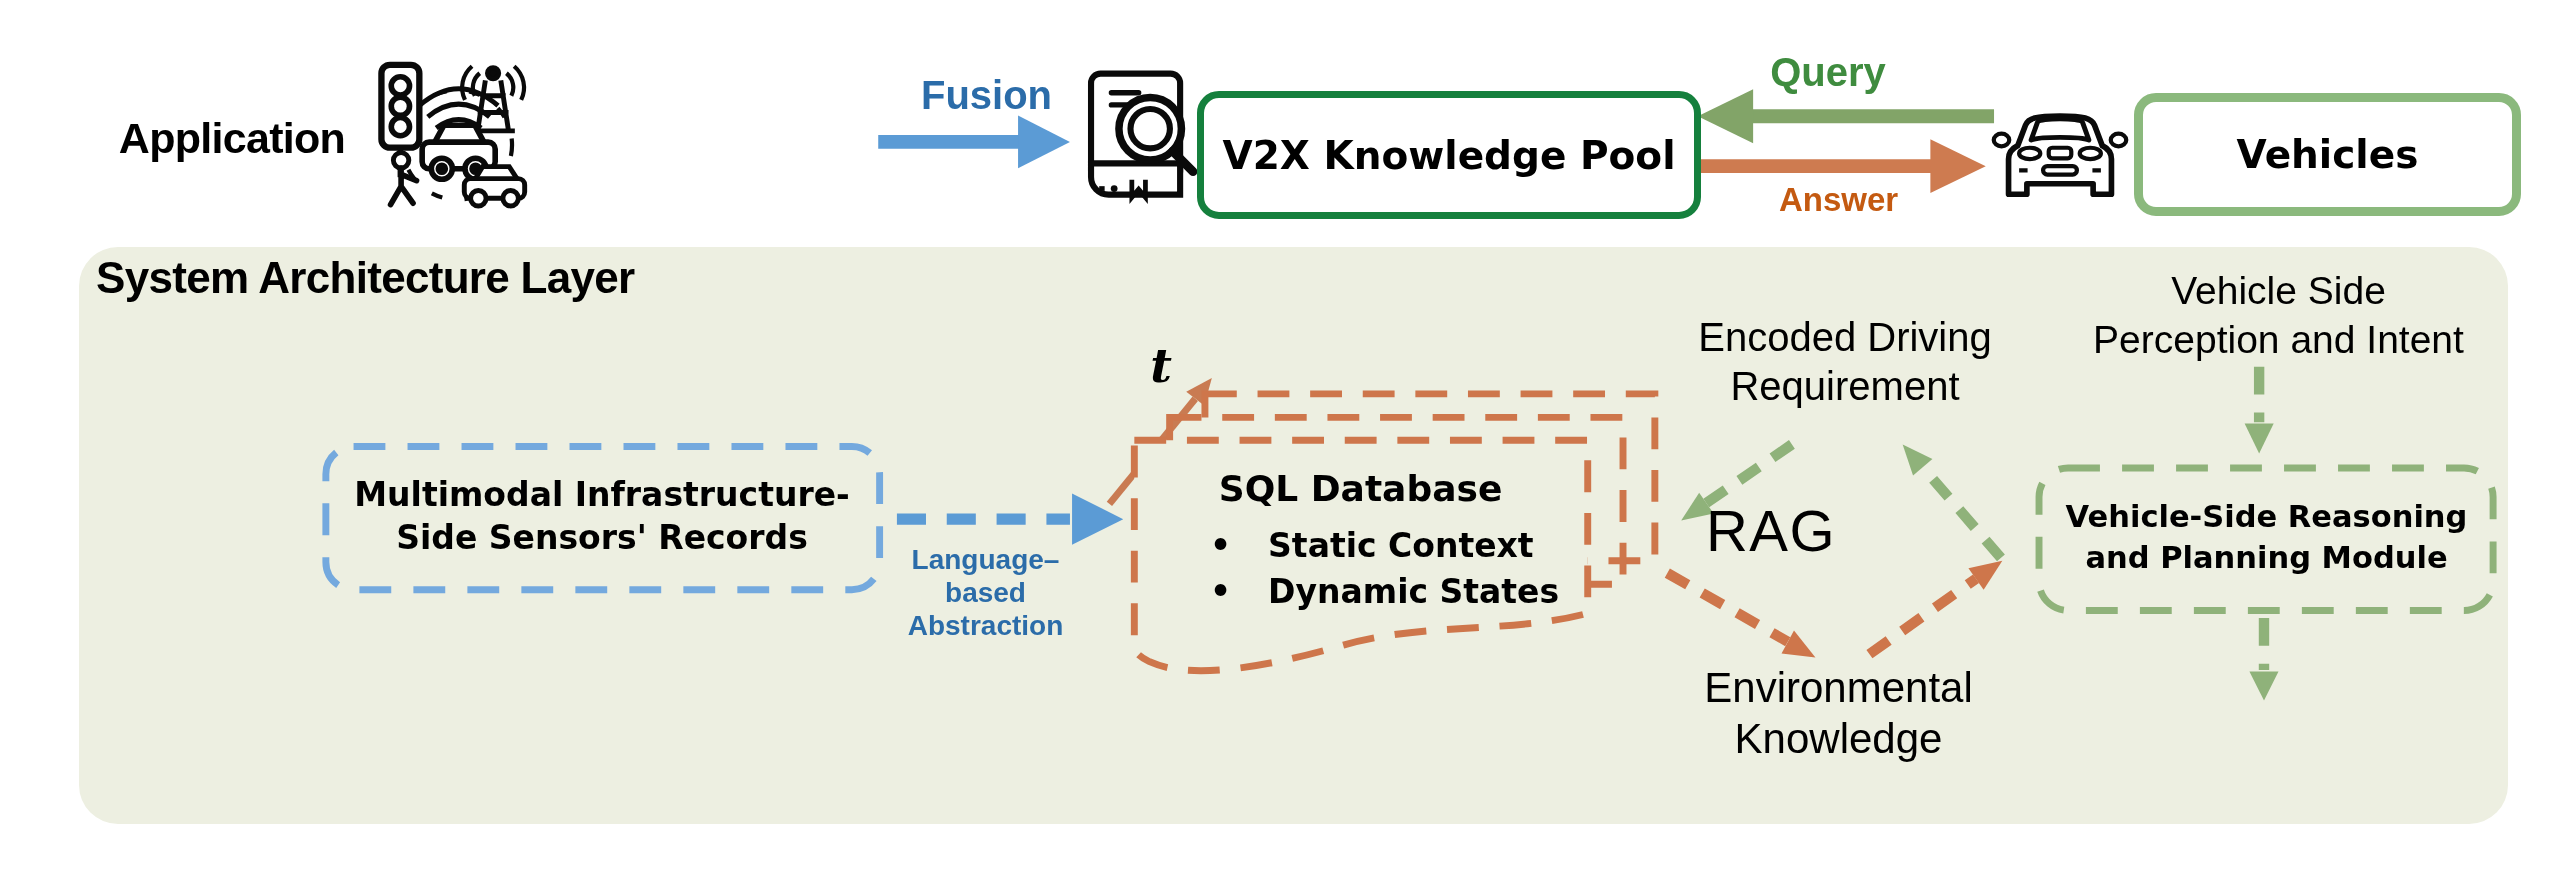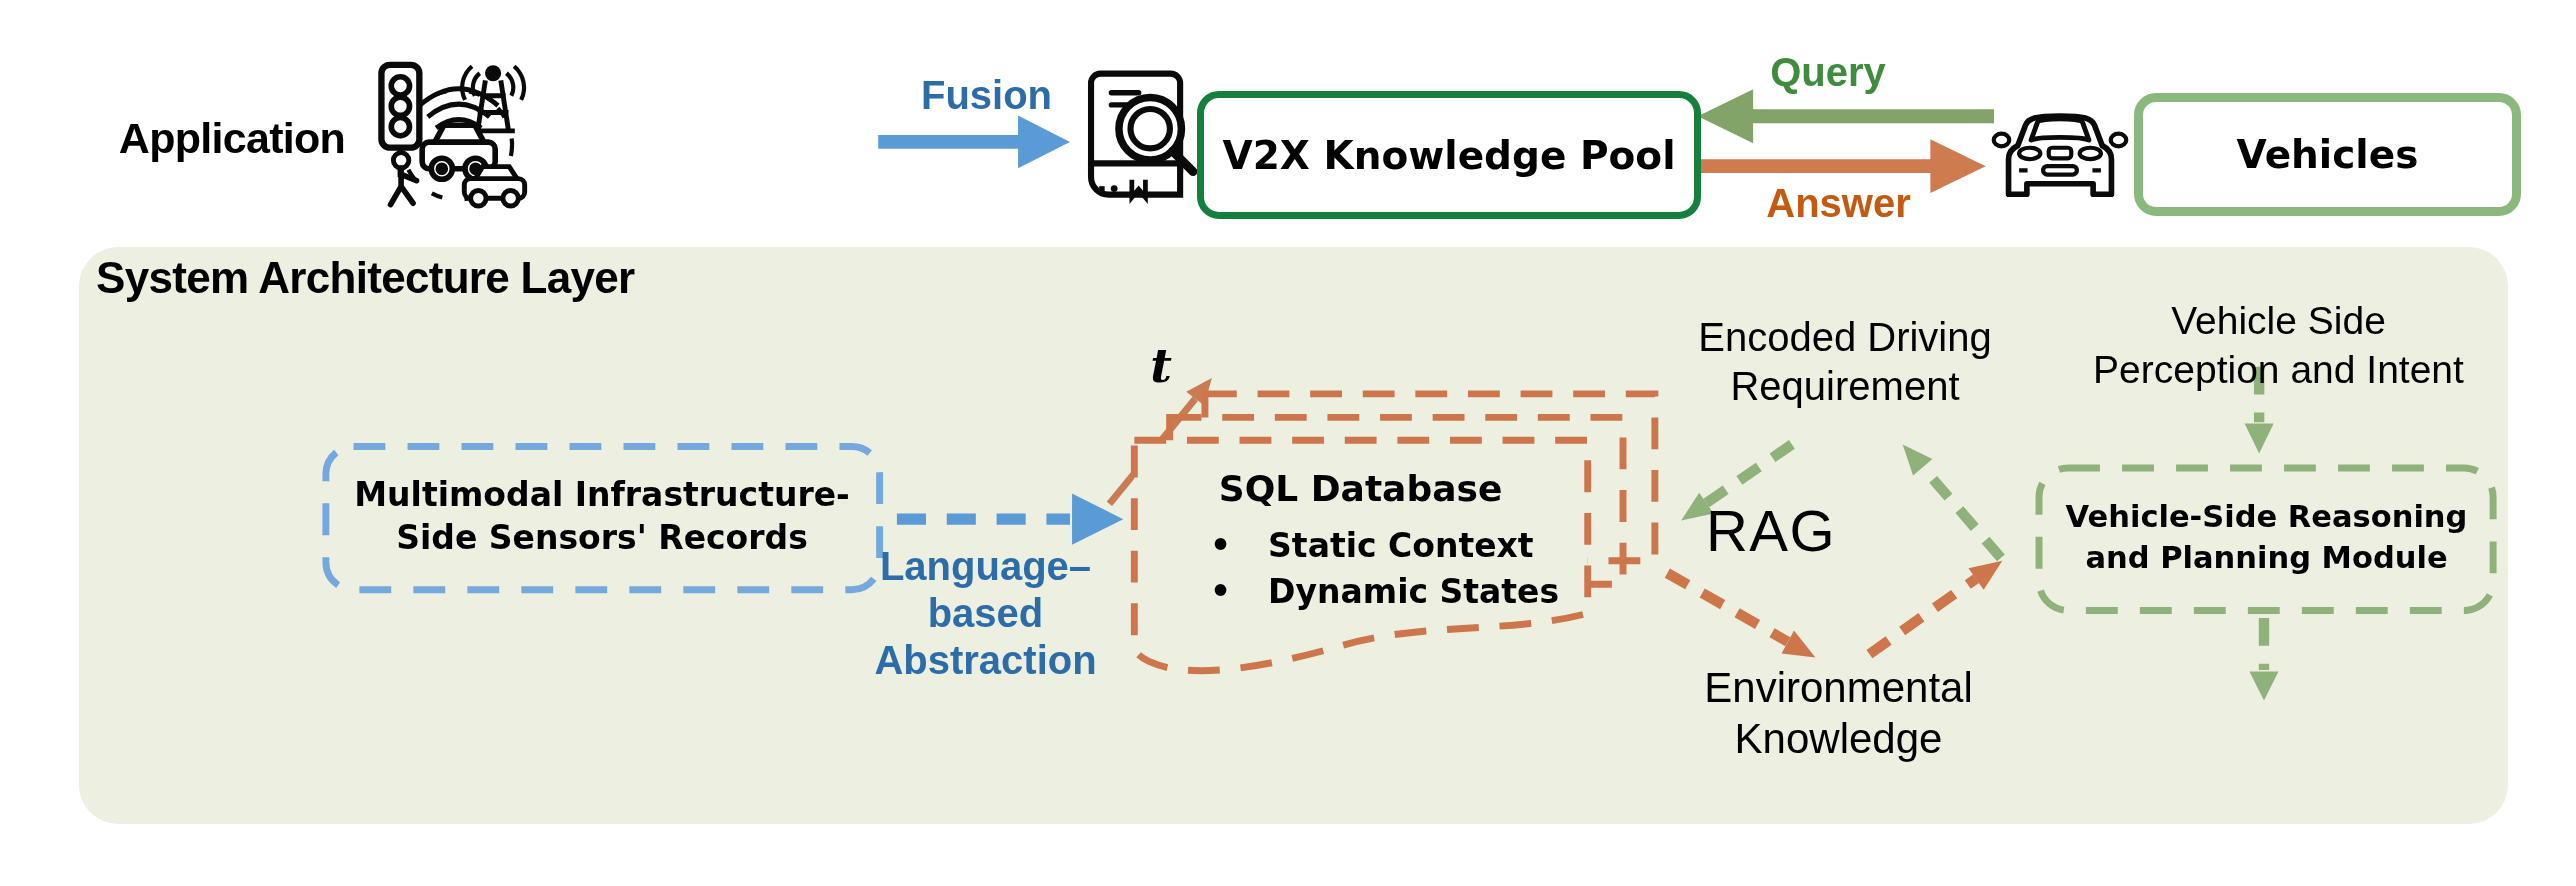--- a/index.html
+++ b/index.html
@@ -12,34 +12,34 @@
   .topbox{position:absolute;background:#fff;display:flex;align-items:center;justify-content:center;
           font-family:"DejaVu Sans",sans-serif;font-size:39px;font-weight:600;border-radius:22px;}
   .box-blue{border:9px solid #7EB2E4;}
   .box-orange{border:7px solid #15803d;}
   .box-green{border:9px solid #8BB97D;}
 
   .lbl{position:absolute;text-align:center;}
   .app-label{left:83px;top:114px;width:298px;font-size:43px;font-weight:bold;text-align:center;letter-spacing:-0.7px;}
   .fusion{left:886px;top:73px;width:201px;font-size:40px;font-weight:bold;color:#2B6CA9;}
   .query{left:1717px;top:50px;width:222px;font-size:40px;font-weight:bold;color:#3F8C3F;}
-  .answer{left:1724px;top:181px;width:229px;font-size:40px;font-weight:bold;color:#C45A11;}
+  .answer{left:1724px;top:181px;width:229px;font-size:33px;font-weight:bold;color:#C45A11;}
 
   .hand{font-family:"DejaVu Sans",sans-serif;}
   .mm-text{left:339px;top:474px;width:526px;font-size:33px;line-height:1.3;font-weight:600;}
-  .lang{left:868px;top:543px;width:235px;font-size:40px;font-weight:bold;color:#2B6CA9;line-height:1.18;}
+  .lang{left:868px;top:543px;width:235px;font-size:28px;font-weight:bold;color:#2B6CA9;line-height:1.18;}
   .lang span{display:block;}
   .t-label{left:1130px;top:338px;width:62px;font-size:47px;font-weight:bold;font-style:italic;
            font-family:"DejaVu Serif",serif;}
   .sql-title{left:1177px;top:468px;width:367px;font-size:36px;font-weight:600;}
   .sql-item{position:absolute;display:flex;gap:37px;font-size:33px;font-weight:600;font-family:"DejaVu Sans",sans-serif;}
   .sql-item-1{left:1210px;top:526px;}
   .sql-item-2{left:1210px;top:572px;}
   .encoded{left:1651px;top:313px;width:388px;font-size:40px;line-height:1.22;}
-  .perception{left:2050px;top:267px;width:457px;font-size:39px;line-height:1.25;margin-top:30px;}
+  .perception{left:2050px;top:267px;width:457px;font-size:39px;line-height:1.25;}
   .rag{left:1688px;top:497px;width:166px;font-size:58px;letter-spacing:1.4px;}
   .env{left:1648px;top:662px;width:381px;font-size:42px;line-height:1.22;}
   .reason-text{left:2053px;top:496px;width:427px;font-size:30.5px;line-height:1.35;font-weight:600;}
   .motion{left:2070px;top:708px;width:395px;font-size:42px;line-height:1.2;}
   .line{display:block;}
   .icon{position:absolute;}
 </style>
 </head>
 <body>
 

